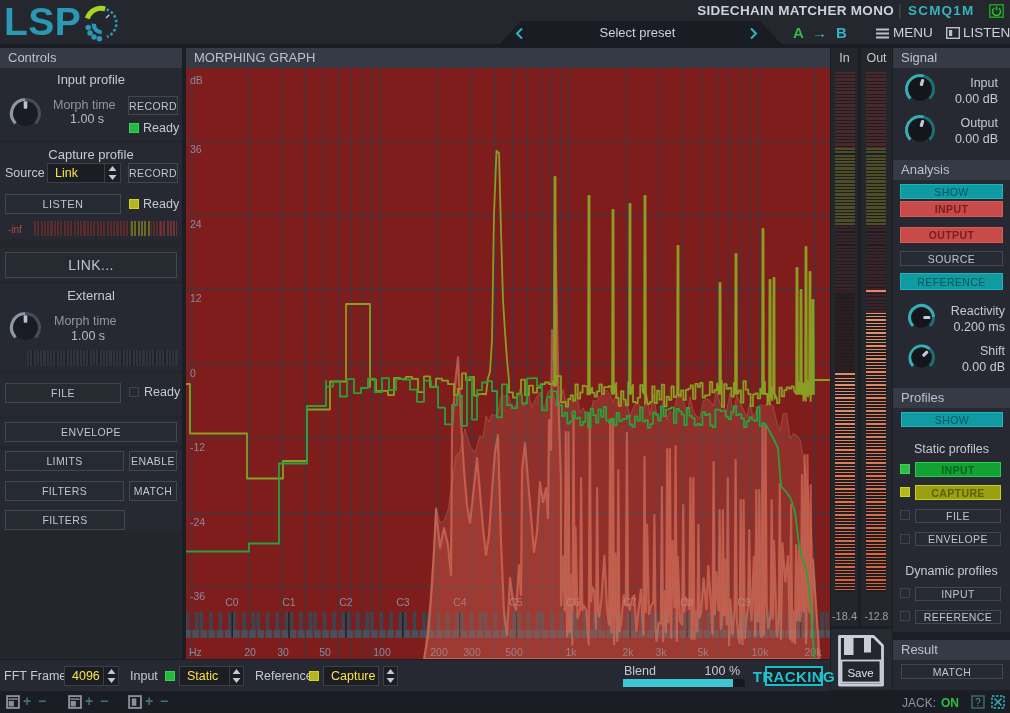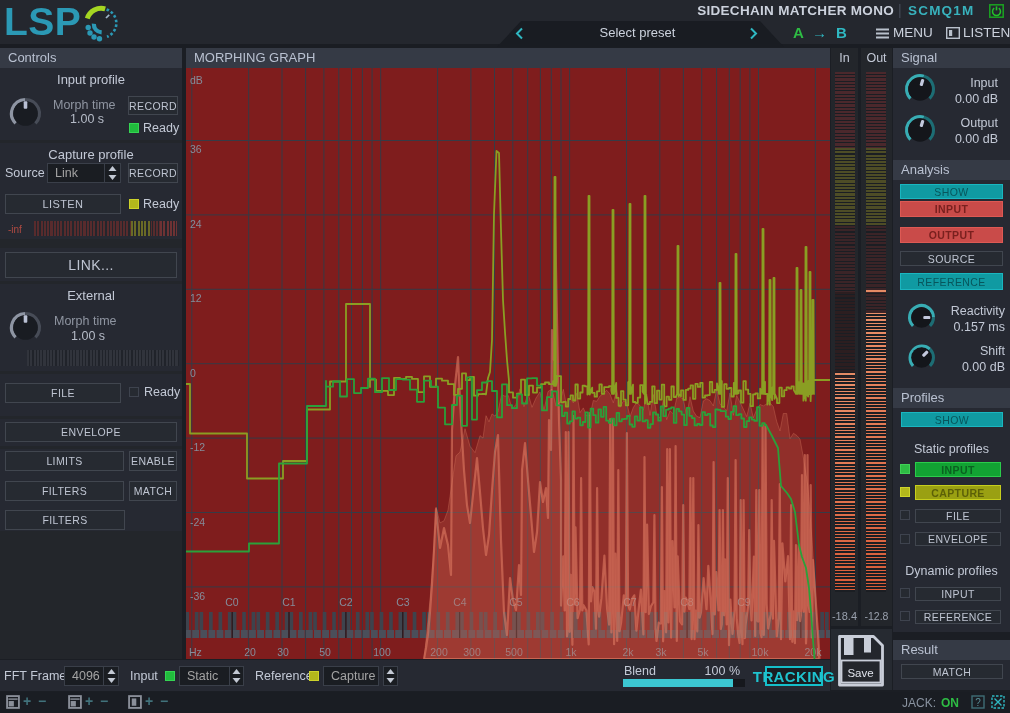--- a/index.html
+++ b/index.html
@@ -1,21 +1,21 @@
 <!DOCTYPE html>
 <html><head><meta charset="utf-8"><style>
 *{margin:0;padding:0;box-sizing:border-box}
 html,body{width:1010px;height:713px;overflow:hidden;background:#1b1e24;
  font-family:"Liberation Sans",sans-serif;color:#c3c9d6;-webkit-font-smoothing:antialiased}
 .abs{position:absolute}
 .hdr{position:absolute;background:#353a45;color:#b9c1d1;font-size:13px;line-height:20px;padding-left:8px;height:20px}
 .grp{position:absolute;background:#262932}
 .btn{position:absolute;background:#262a31;border:1px solid #41464f;color:#bfc5d2;
  font-size:10.5px;display:flex;align-items:center;justify-content:center;letter-spacing:.4px}
-.combo{position:absolute;background:#1a1d22;border:1px solid #3a3f49;color:#a3a3a3;
+.combo{position:absolute;background:#1a1d22;border:1px solid #3a3f49;color:#fde047;
  font-size:12.5px;display:flex;align-items:center;padding-left:7px}
 .spin{position:absolute;background:#1a1d22;border:1px solid #3a3f49;display:flex;align-items:center;justify-content:center}
 .sw{position:absolute;width:10px;height:10px;border:1px solid #3e434e}
 .lbl{position:absolute;font-size:12.5px;color:#c3c9d6;white-space:nowrap}
 .dim{color:#8f95a1}
 .ctr{text-align:center}
 .teal-btn{background:#109aa2;border:1px solid #1ab6c0;color:#07565c}
 .red-btn{background:#c94b49;border:1px solid #dd5954;color:#79201e;font-weight:bold}
 .green-btn{background:#12a233;border:1px solid #2bcc4b;color:#0a6120;font-weight:bold}
 .olive-btn{background:#9aa012;border:1px solid #c6ce1d;color:#5c6007;font-weight:bold}
@@ -237,21 +237,21 @@
 <div class="btn teal-btn" style="left:900px;top:273px;width:103px;height:17px">REFERENCE</div>
 <svg style="position:absolute;left:906px;top:302px" width="31" height="31">
     <path d="M7.1 23.9A11.9 11.9 0 1 1 27.4 15.5" stroke="#38adb4" stroke-width="3.2" fill="none"></path>
     <path d="M27.4 15.5A11.9 11.9 0 0 1 23.9 23.9" stroke="#1d6d74" stroke-width="3.2" fill="none"></path>
     <circle cx="15.5" cy="15.5" r="10.3" fill="#14161b"></circle>
     <g transform="rotate(90 15.5 15.5)">
       <rect x="13.9" y="6.7" width="3.2" height="7" rx="1.2" fill="#c3c9dd"></rect>
     </g>
   </svg>
 <div class="lbl" style="left:940px;top:304px;width:65px;text-align:right">Reactivity</div>
-<div class="lbl" style="left:940px;top:320px;width:65px;text-align:right">0.157 ms</div>
+<div class="lbl" style="left:940px;top:320px;width:65px;text-align:right">0.200 ms</div>
 <svg style="position:absolute;left:906px;top:342px" width="31" height="31">
     <path d="M7.1 23.9A11.9 11.9 0 0 1 23.9 7.1" stroke="#38adb4" stroke-width="3.2" fill="none"></path>
     <path d="M23.9 7.1A11.9 11.9 0 0 1 23.9 23.9" stroke="#1d6d74" stroke-width="3.2" fill="none"></path>
     <circle cx="15.5" cy="15.5" r="10.3" fill="#14161b"></circle>
     <g transform="rotate(45 15.5 15.5)">
       <rect x="13.9" y="6.7" width="3.2" height="7" rx="1.2" fill="#c3c9dd"></rect>
     </g>
   </svg>
 <div class="lbl" style="left:940px;top:344px;width:65px;text-align:right">Shift</div>
 <div class="lbl" style="left:940px;top:360px;width:65px;text-align:right">0.00 dB</div>

